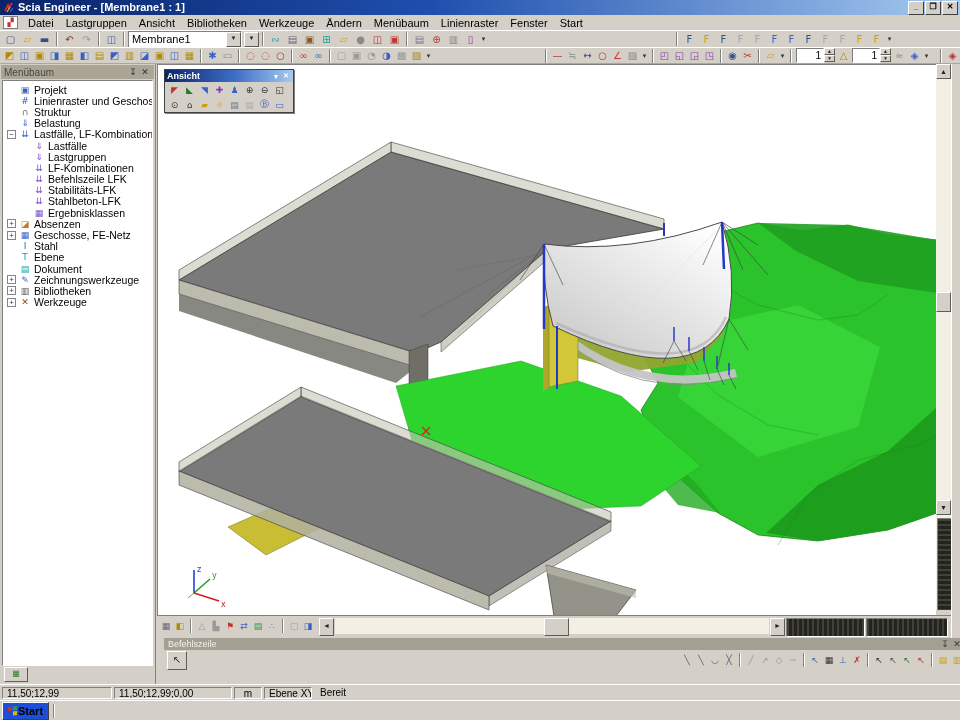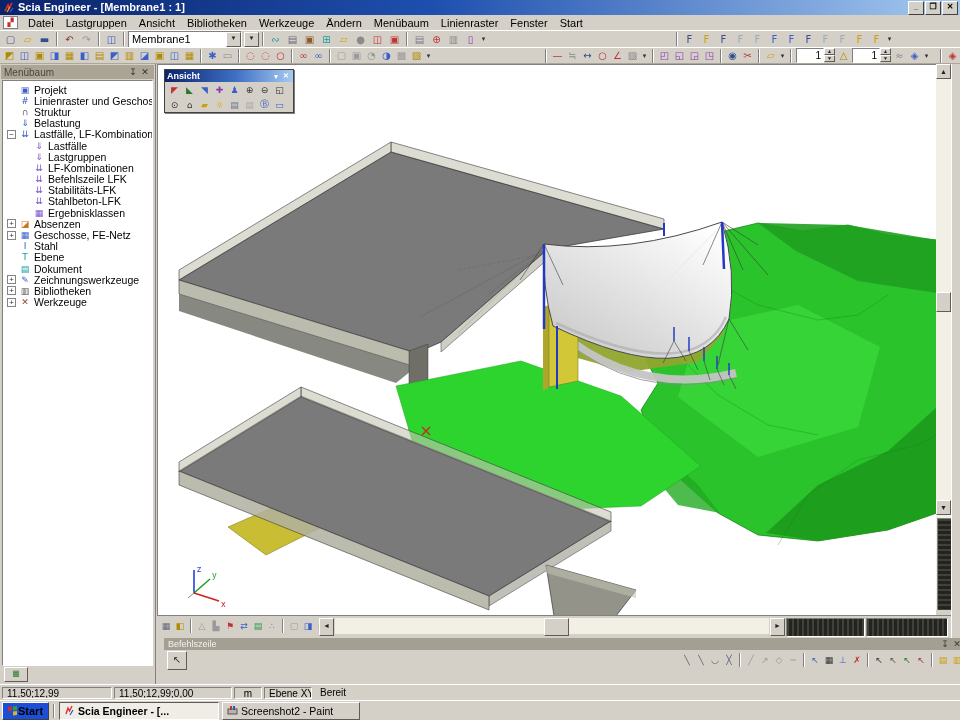--- a/index.html
+++ b/index.html
@@ -622,32 +622,15 @@
     <div class="startbtn">
       <svg width="10" height="10" viewBox="0 0 10 10">
         <rect x="0" y="1" width="4" height="4" fill="#d03020" transform="skewY(-6)"></rect>
         <rect x="5" y="1" width="4" height="4" fill="#30a030" transform="skewY(-6)"></rect>
         <rect x="0" y="6" width="4" height="4" fill="#2050c0" transform="skewY(-6)"></rect>
         <rect x="5" y="6" width="4" height="4" fill="#e0b020" transform="skewY(-6)"></rect>
       </svg>
       <span>Start</span>
     </div>
     <div class="tdiv"></div>
-    <span id="tasks" style="display:flex;">
-        <span class="task active" style="width: 150px;">
-          <svg width="11" height="11" viewBox="0 0 11 11">
-            <path d="M2 9 L4 3 L5.5 6 L8 1" stroke="#e03030" stroke-width="1.4" fill="none"></path>
-            <path d="M6 10 L9 5" stroke="#3050d0" stroke-width="1.2" fill="none"></path>
-          </svg>
-          <span>Scia Engineer - [...</span>
-        </span>
-        <span class="task idle" style="width: 128px;">
-          <svg width="11" height="11" viewBox="0 0 11 11">
-            <rect x="1" y="4" width="9" height="5" fill="#b8b4a8" stroke="#555"></rect>
-            <rect x="3" y="1" width="2" height="4" fill="#c03333"></rect>
-            <rect x="6" y="1" width="2" height="4" fill="#3050d0"></rect>
-          </svg>
-          <span>Screenshot2 - Paint</span>
-        </span>
-      </span>
   </div>
 
 </div>
 
 </body></html>

